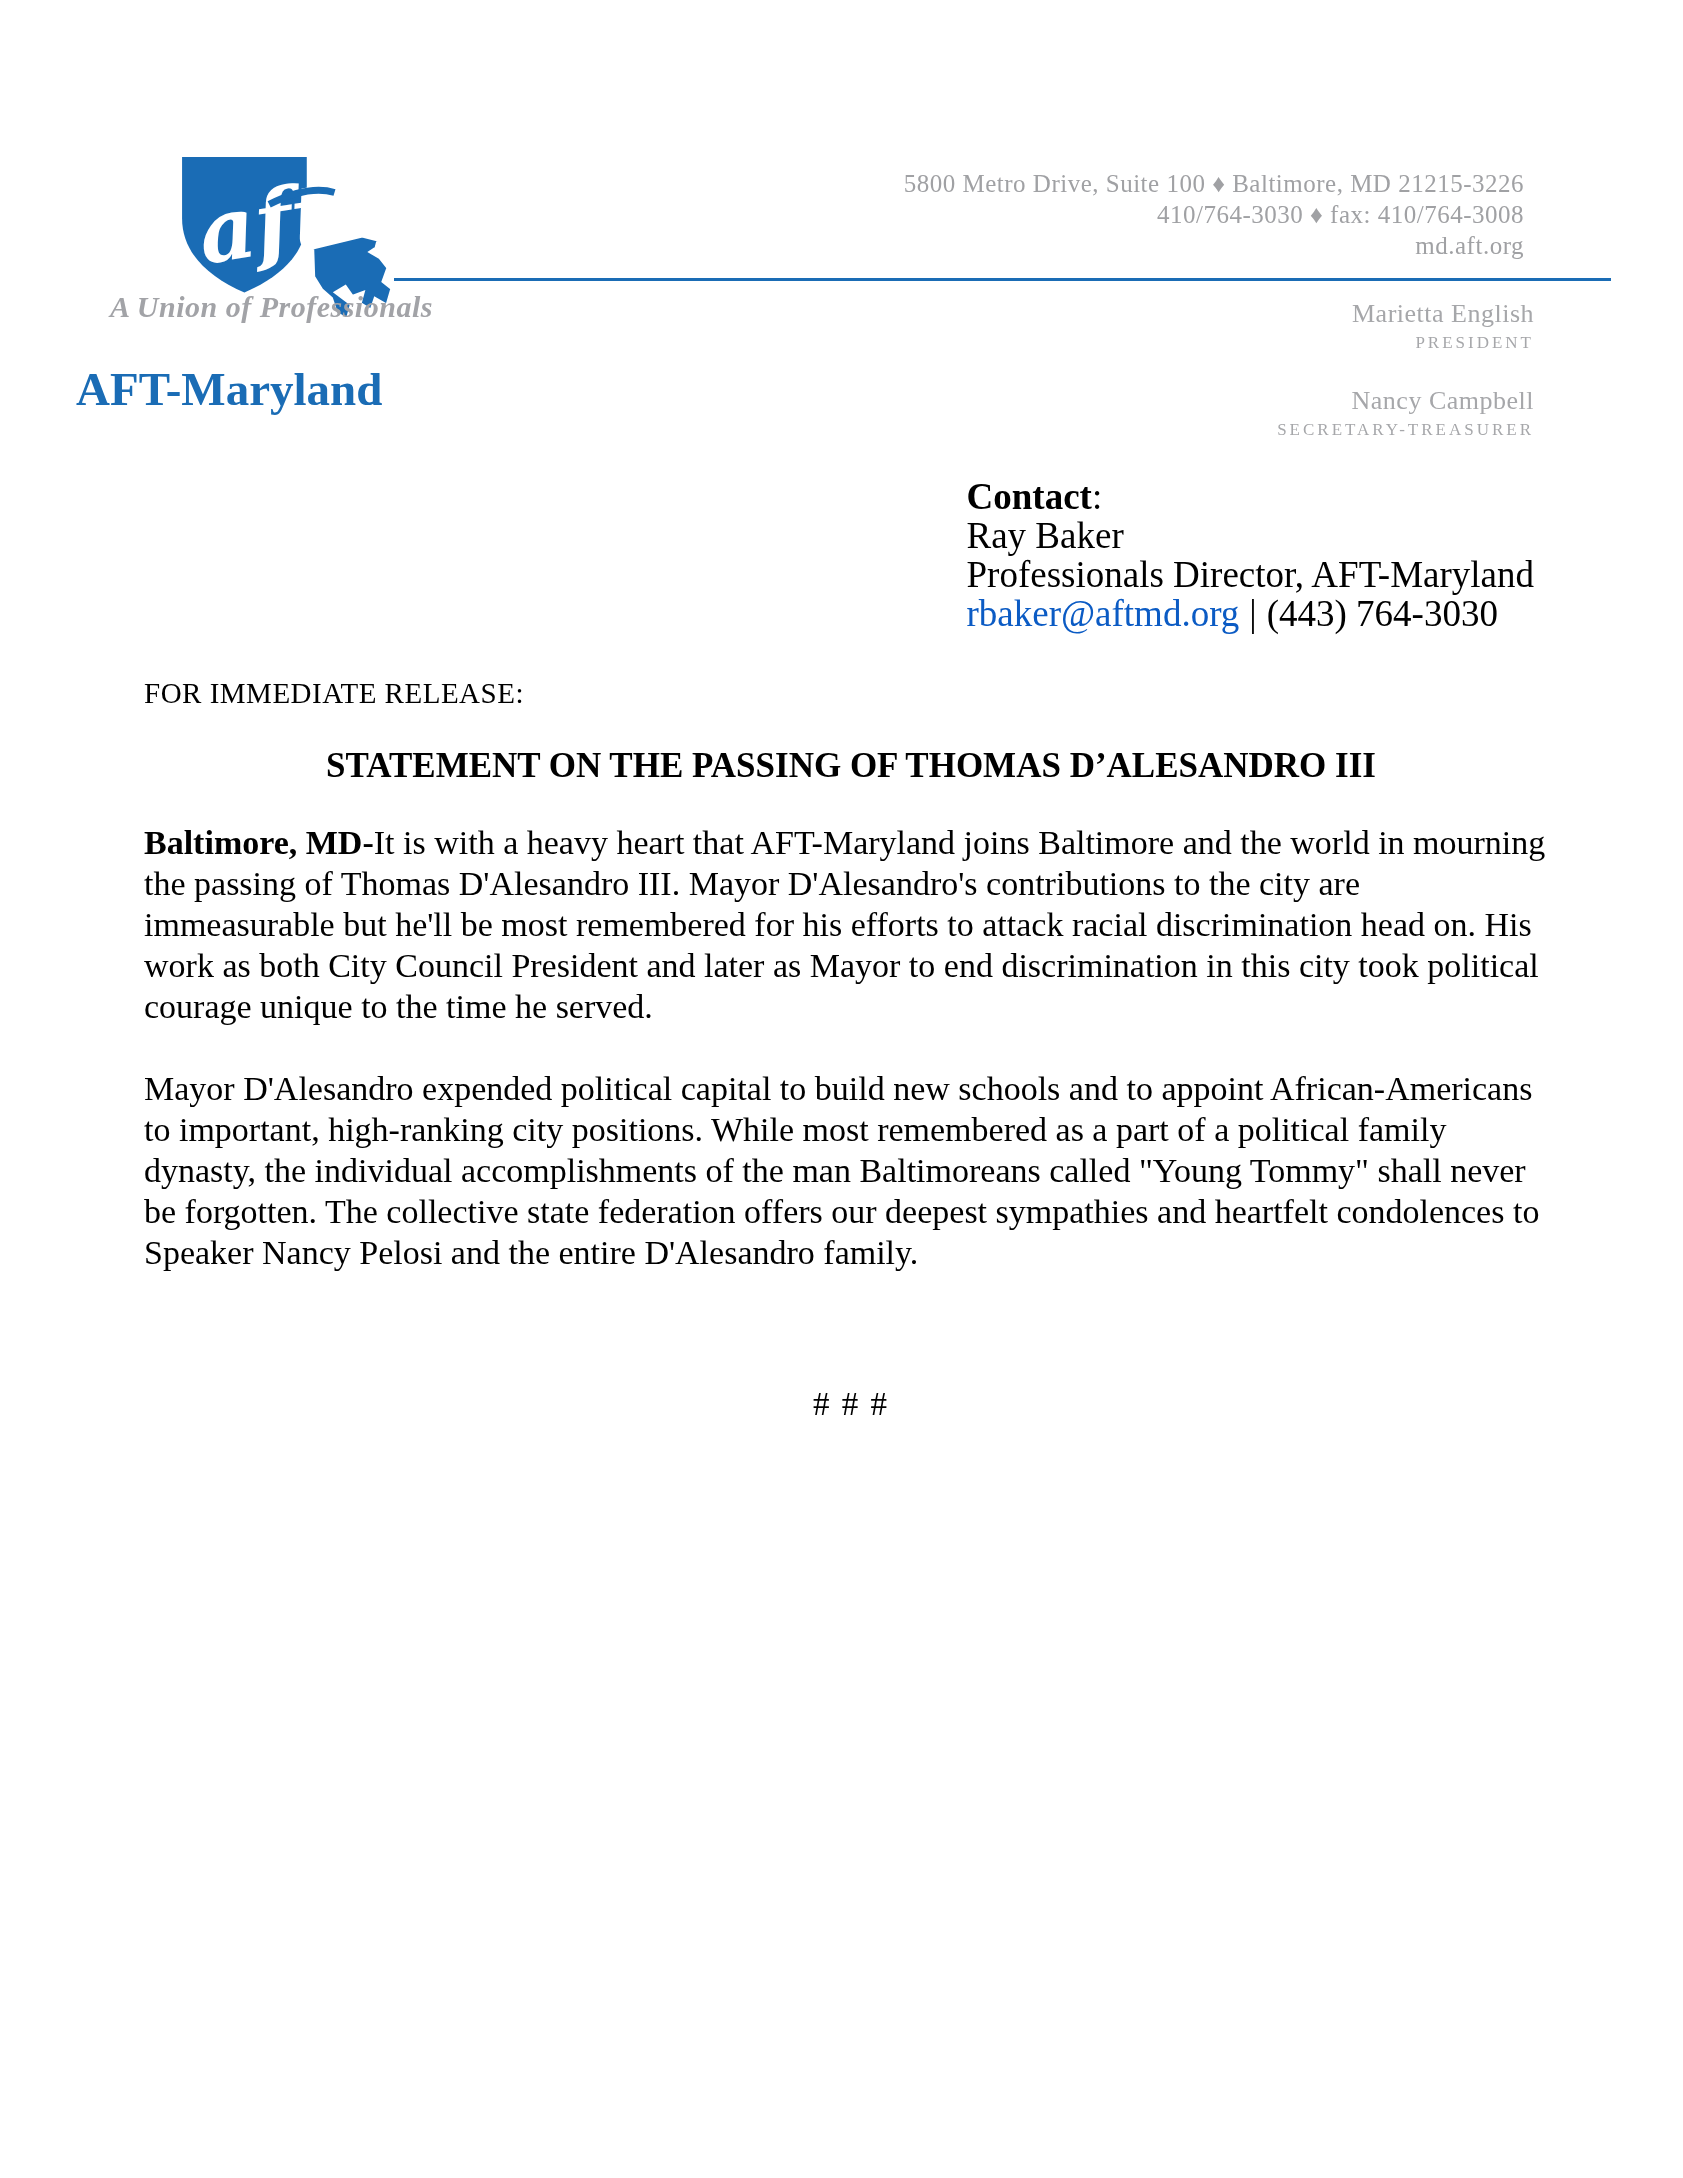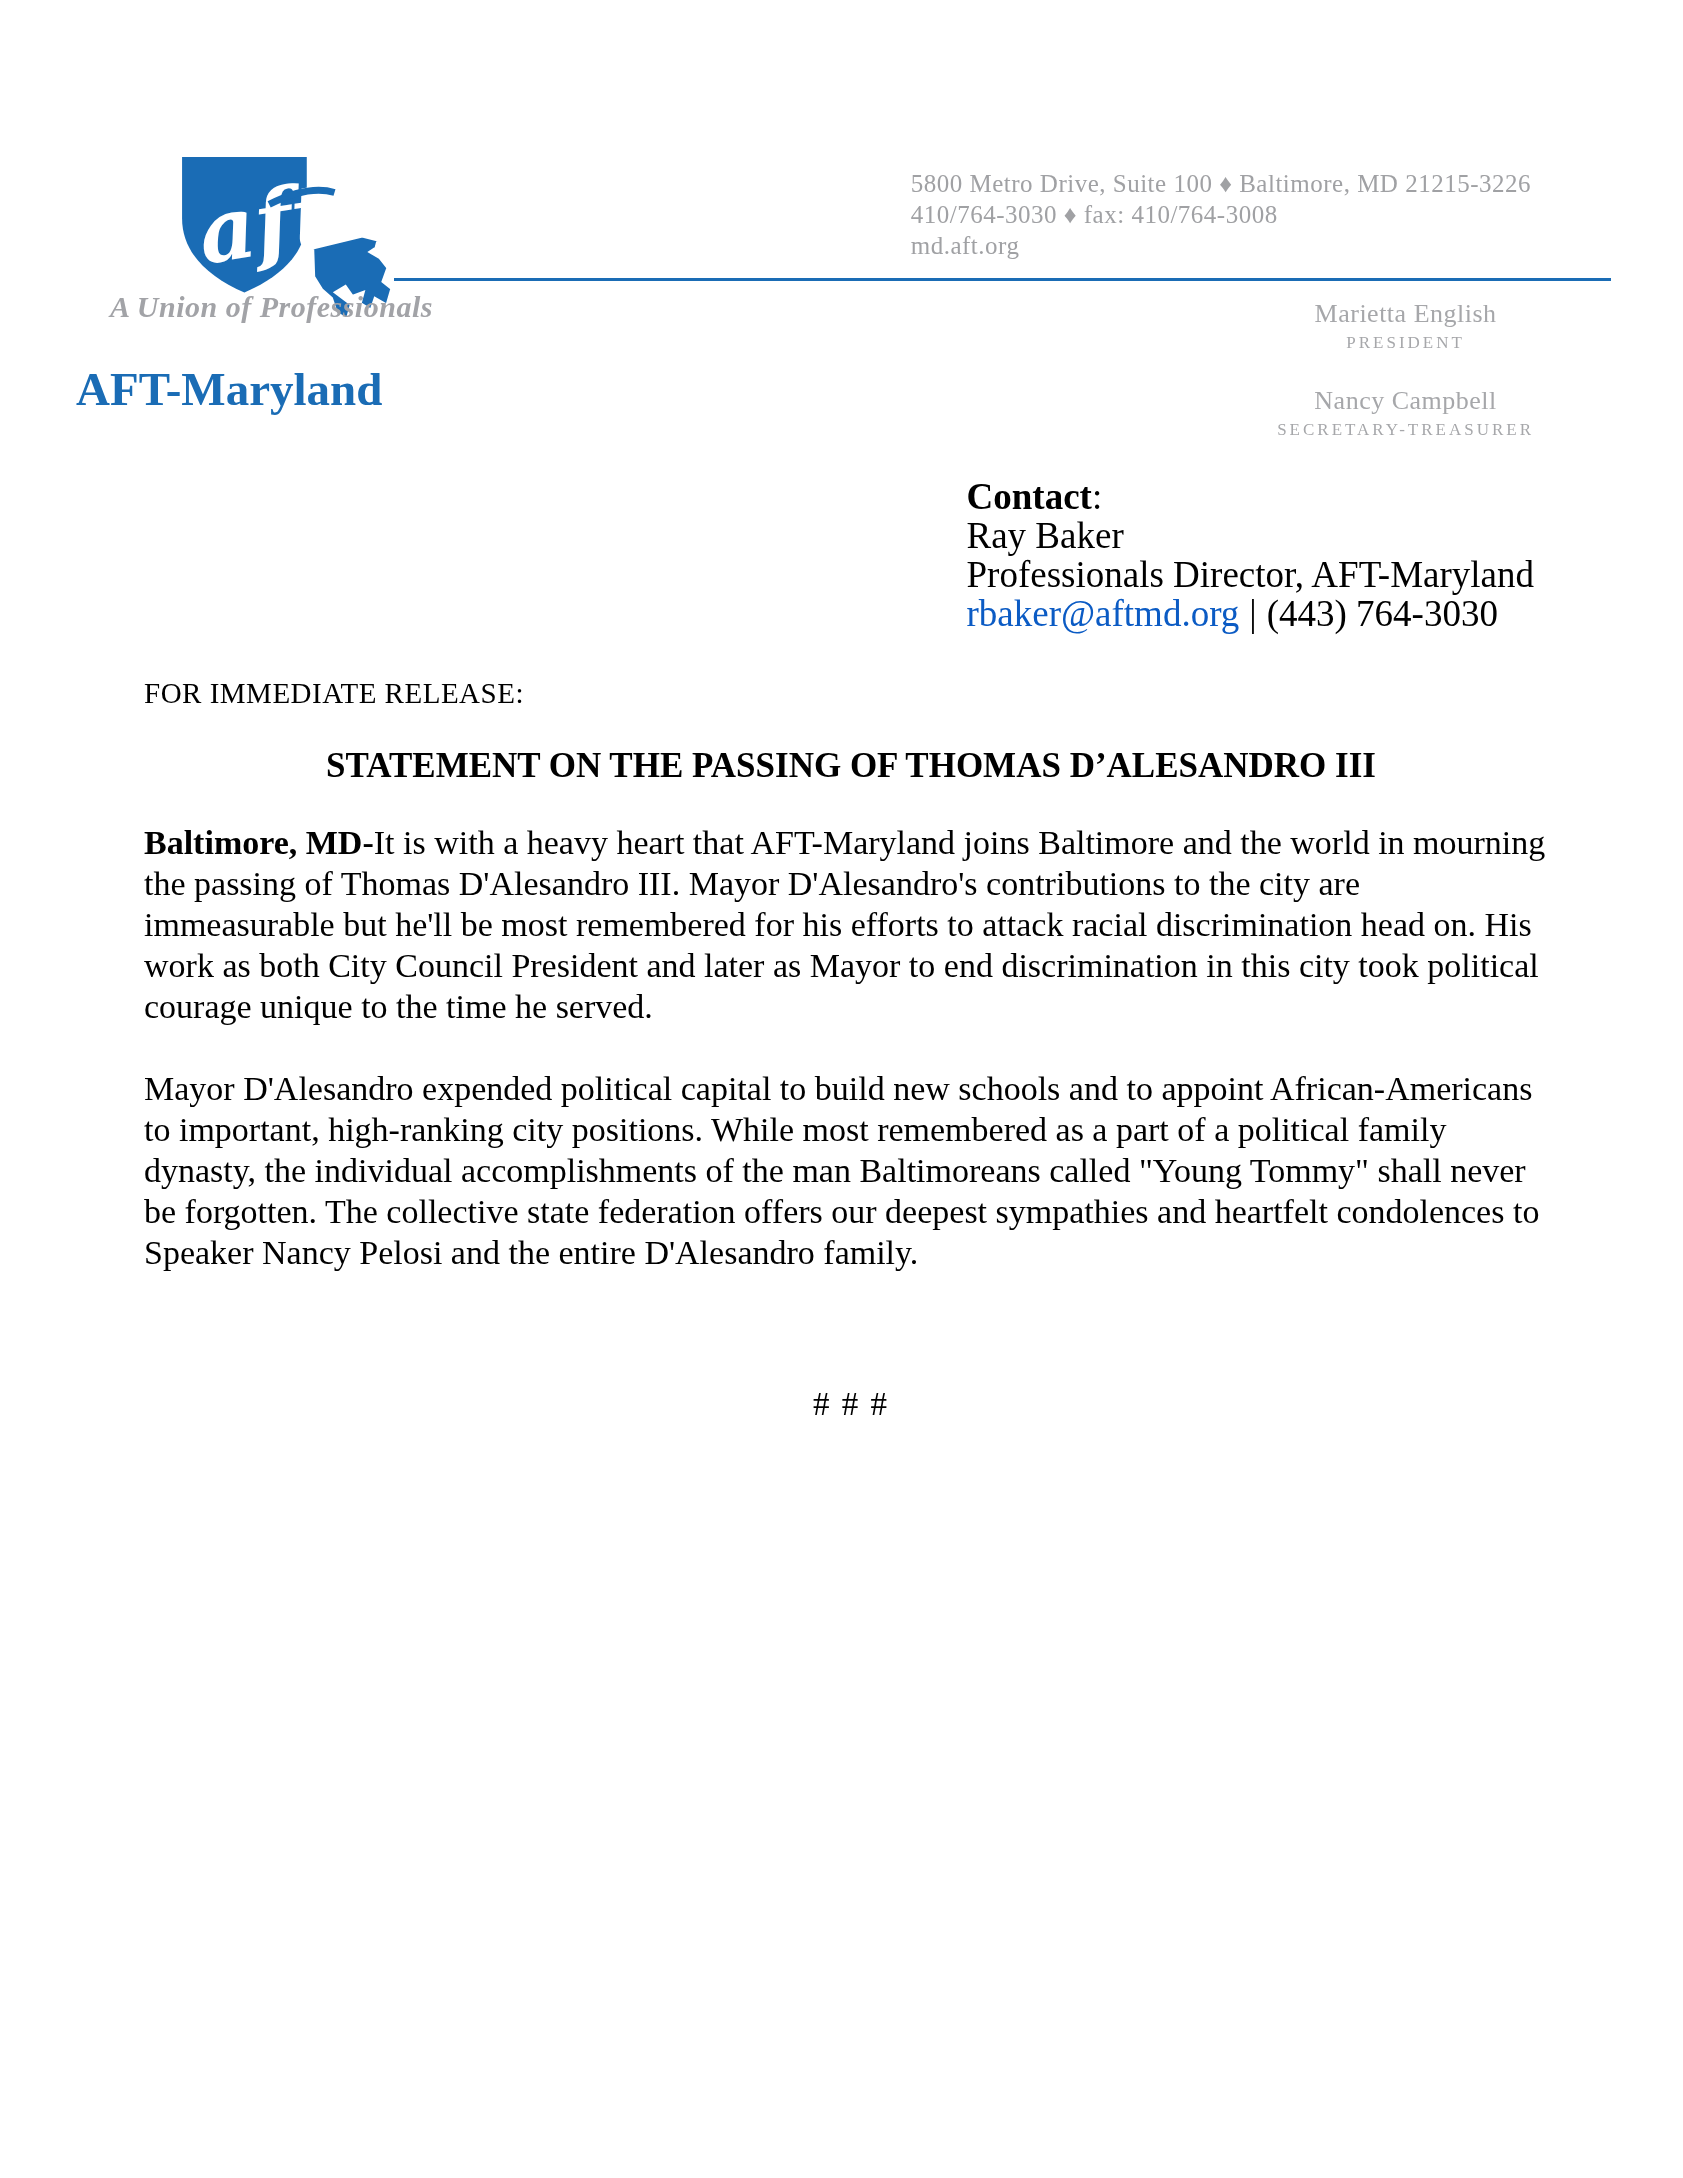--- a/index.html
+++ b/index.html
@@ -44,43 +44,44 @@
     font-size: 47px;
     color: #1a6cb5;
     letter-spacing: 0px;
     white-space: nowrap;
     margin-top: 48px;
   }
 
   
   .address-block {
     position: absolute;
-    right: 152px;
+    right: 159px;
     top: 168px;
+    text-align: right;
     font-size: 25px;
     line-height: 31px;
     color: #a0a1a4;
     letter-spacing: 0.5px;
   }
   .rule {
     position: absolute;
     left: 394px;
     top: 278px;
     width: 1217px;
     height: 3px;
     background: #1a6cb5;
   }
   .officers {
     position: absolute;
     right: 149px;
     top: 297px;
     text-align: right;
     color: #a6a7aa;
   }
-  .officer { margin-bottom: 29px; text-align: center; }
+  .officer { margin-bottom: 29px; }
   .officer-name {
     font-size: 26px;
     line-height: 34px;
     letter-spacing: 0.5px;
   }
   .officer-title {
     font-size: 17px;
     line-height: 24px;
     letter-spacing: 3px;
   }

